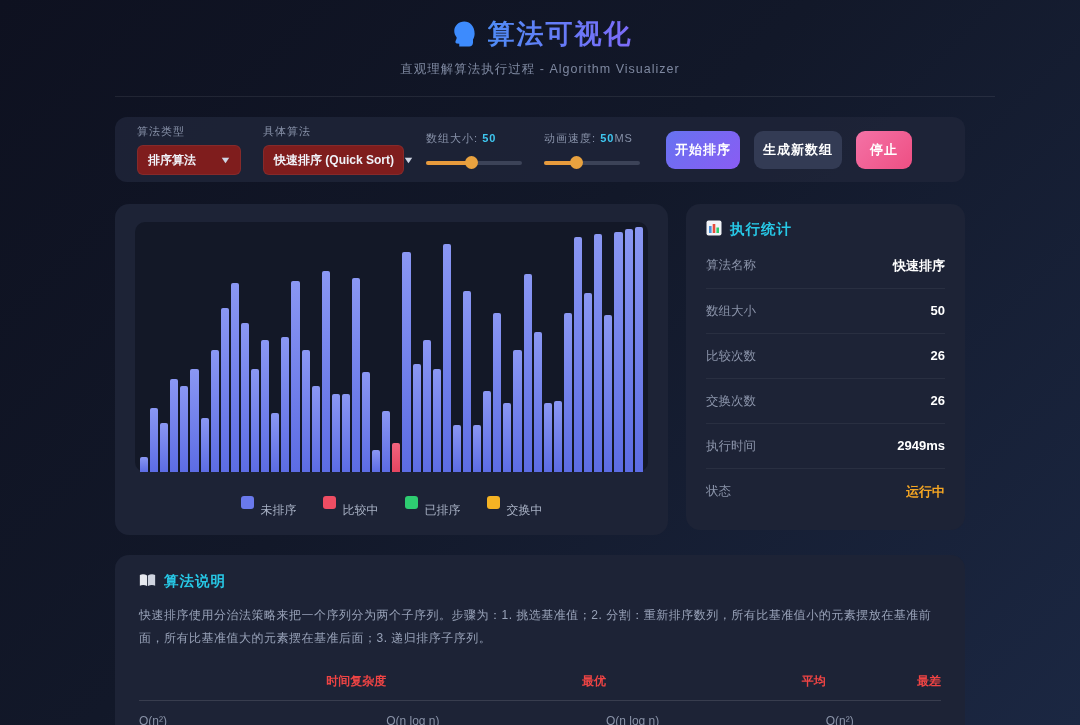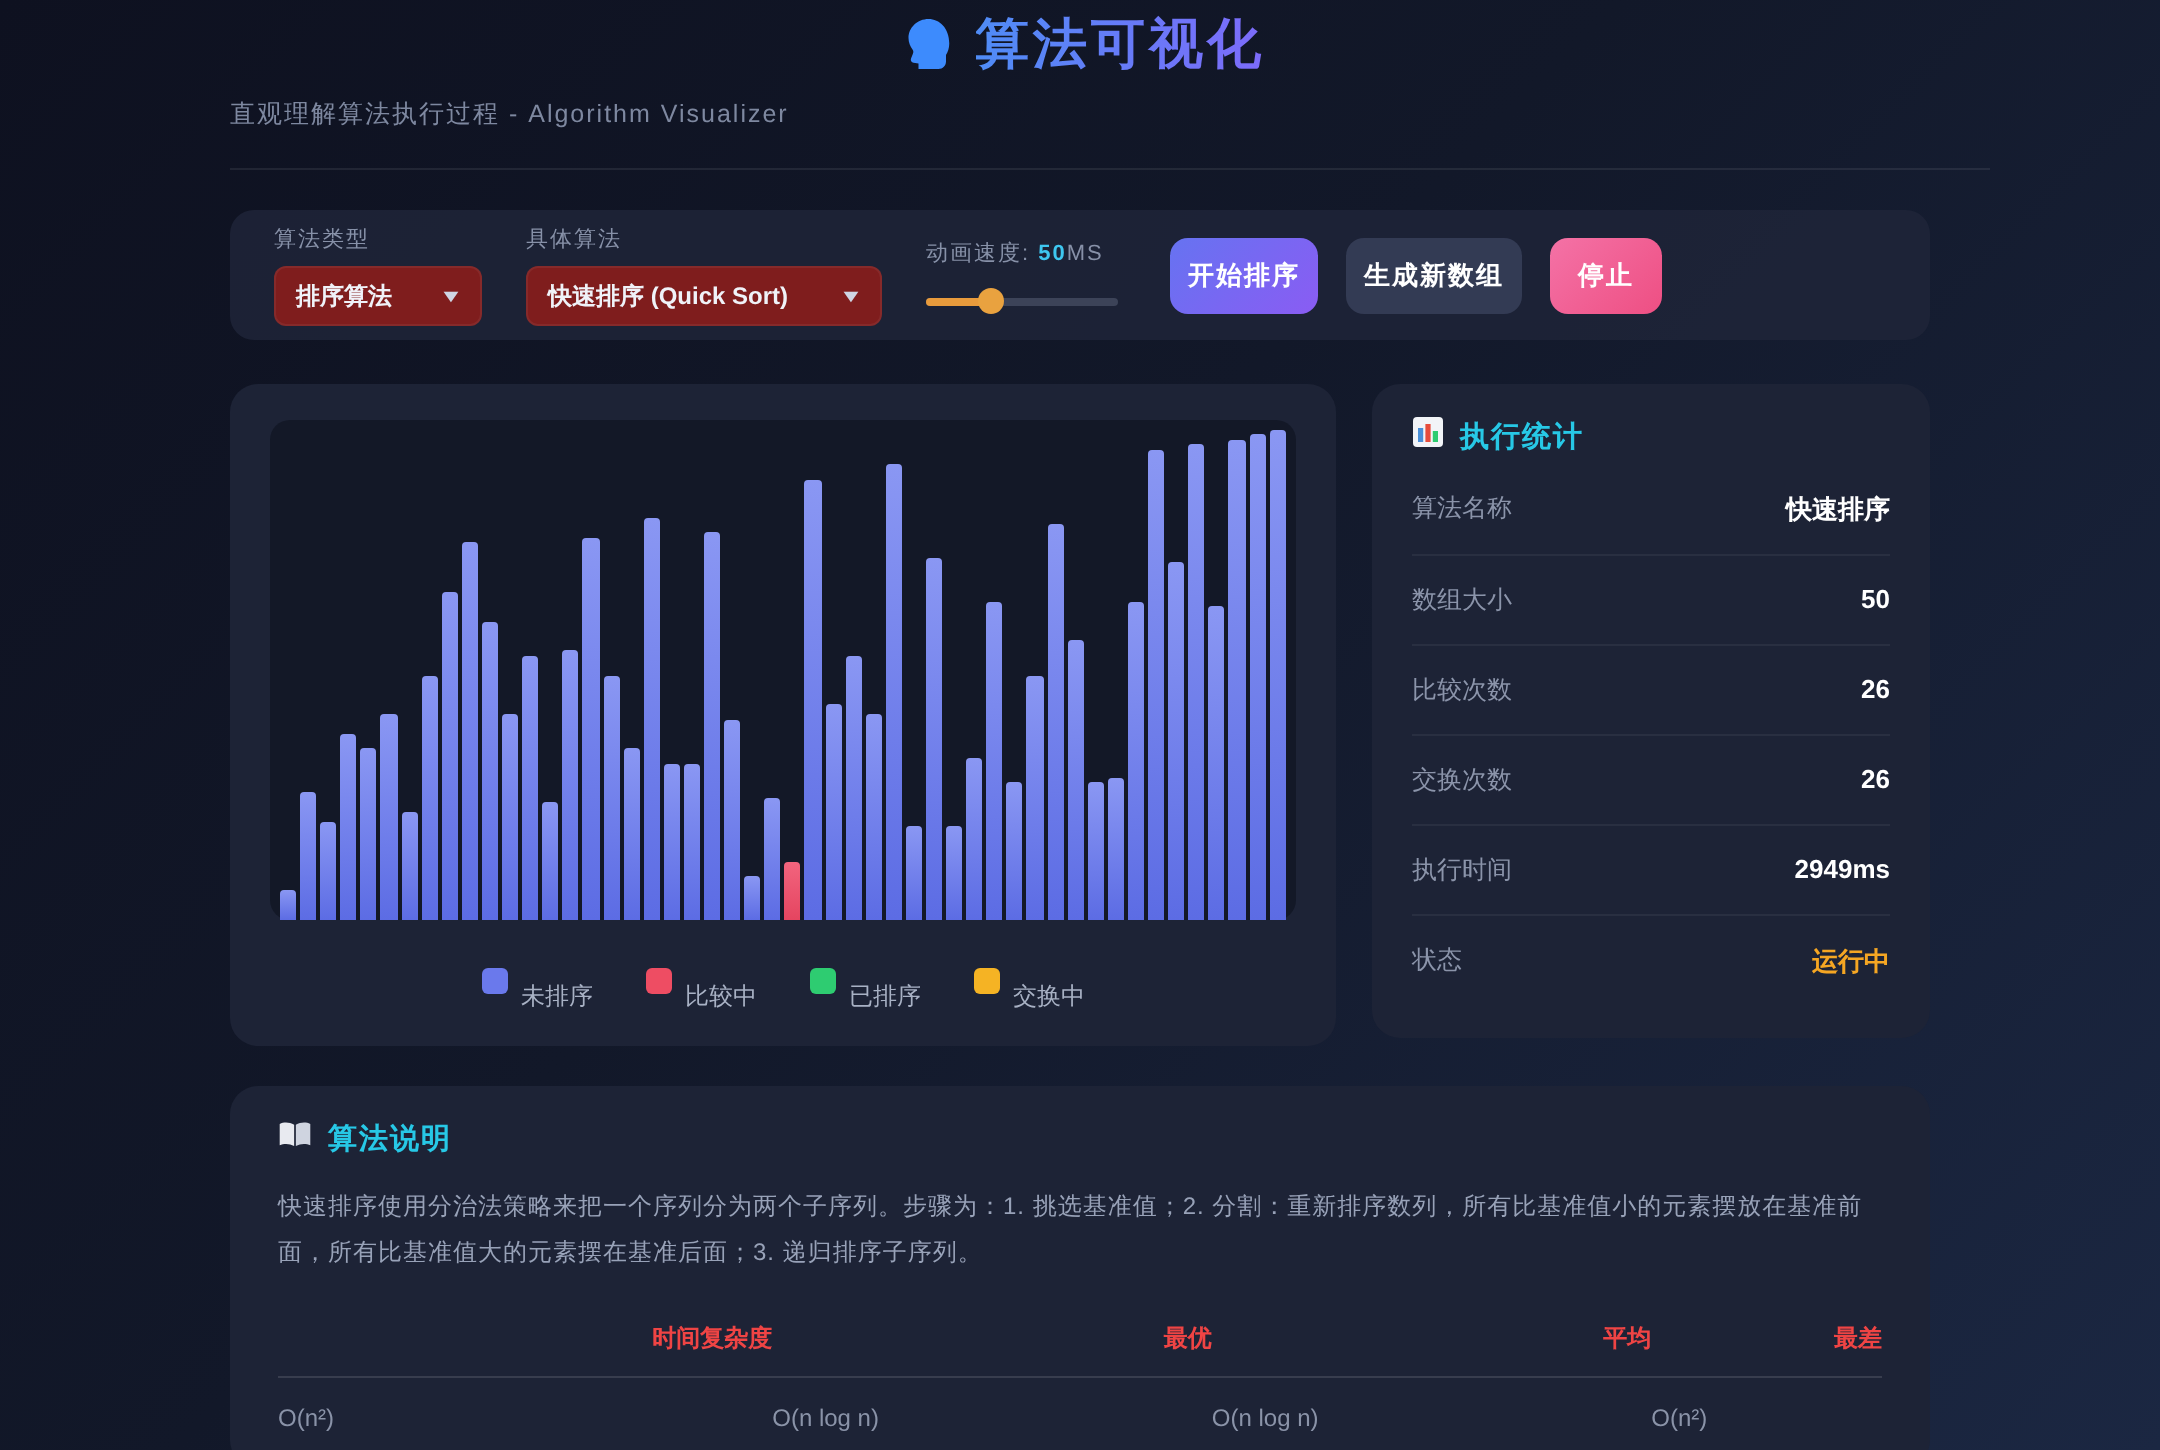--- a/index.html
+++ b/index.html
@@ -5,21 +5,21 @@
   * { margin:0; padding:0; box-sizing:border-box; }
   html,body { width:1080px; height:725px; overflow:hidden; }
   body {
     font-family:"Liberation Sans","DejaVu Sans",sans-serif;
     background:linear-gradient(135deg,#0e1120 0%,#121829 45%,#1b2742 100%);
     color:#e7eaf3;
   }
   .page { width:850px; margin:0 auto; }
 
   
-  .header { text-align:left; padding-top:4px; }
+  .header { text-align:center; padding-top:16px; }
   .title-row { display:flex; align-items:center; justify-content:center; gap:10px; }
   .logo-icon svg { display:block; }
   .app-title {
     font-size:27px; font-weight:bold; letter-spacing:2px;
     background:linear-gradient(90deg,#4f8cf6,#7d6bfa);
     -webkit-background-clip:text; background-clip:text; color:transparent;
   }
   .subtitle { margin-top:9px; font-size:12.5px; color:#7e88a0; letter-spacing:1px; }
   .header-divider { margin:18px auto 0; width:880px; height:1px; background:rgba(255,255,255,0.08); }
 
@@ -30,21 +30,21 @@
     display:flex; align-items:center; padding:0 22px; gap:22px;
   }
   .ctrl-group { display:flex; flex-direction:column; gap:6px; }
   .ctrl-label { font-size:11px; color:#8791a8; letter-spacing:1px; white-space:nowrap; }
   .ctrl-label .cyan { color:#3ec7f0; font-weight:bold; }
   .select {
     height:30px; background:#7f1d1d; border:1px solid rgba(255,255,255,0.06);
     border-radius:6px; display:flex; align-items:center; justify-content:space-between;
     padding:0 10px; font-size:12px; font-weight:bold; color:#f0f2f8; cursor:pointer; white-space:nowrap;
   }
-  .select.narrow { width:104px; } .select.wide { width:178px; }
+  .select.narrow { width:104px; } .select.wide { width:141px; }
   .chev { font-size:9px; color:#cfd5e4; margin-left:10px; transform:scaleX(1.4); }
   .slider { position:relative; width:96px; height:13px; margin-top:4px; }
   .slider .track { position:absolute; top:5px; left:0; right:0; height:4px; border-radius:2px; background:#3c4358; }
   .slider .fill { position:absolute; top:5px; left:0; height:4px; border-radius:2px; background:#e89b3c; }
   .slider .thumb { position:absolute; top:0; width:13px; height:13px; border-radius:50%; background:#e9a23f; }
   .btns { display:flex; gap:14px; align-items:flex-start; margin-left:4px; }
   .btn { border:none; height:38px; border-radius:9px; font-size:13px; font-weight:bold;
          color:#fff; cursor:pointer; font-family:inherit; letter-spacing:1px; }
   .btn-start { width:74px; background:linear-gradient(135deg,#6673f1,#8a5cf3); }
   .btn-generate { width:88px; background:#333b54; }
@@ -110,20 +110,31 @@
       <div class="select narrow">
         <span>排序算法</span>
         <span class="chev">▼</span>
       </div>
     </div>
     <div class="ctrl-group">
       <span class="ctrl-label">具体算法</span>
       <div class="select wide">
         <span>快速排序 (Quick Sort)</span>
         <span class="chev">▼</span>
+      </div>
+    </div>
+    <div class="ctrl-group">
+      <span class="ctrl-label">
+        <span>数组大小:</span>
+        <span class="cyan">50</span>
+      </span>
+      <div class="slider">
+        <div class="track"></div>
+          <div class="fill" id="size-fill" style="width: 47%;"></div>
+          <div class="thumb" id="size-thumb" style="left: calc(47% - 6px);"></div>
       </div>
     </div>
     <div class="ctrl-group">
       <span class="ctrl-label">
         <span>动画速度:</span>
         <span class="cyan">50</span><span>MS</span>
       </span>
       <div class="slider">
         <div class="track"></div>
           <div class="fill" id="speed-fill" style="width: 33%;"></div>

